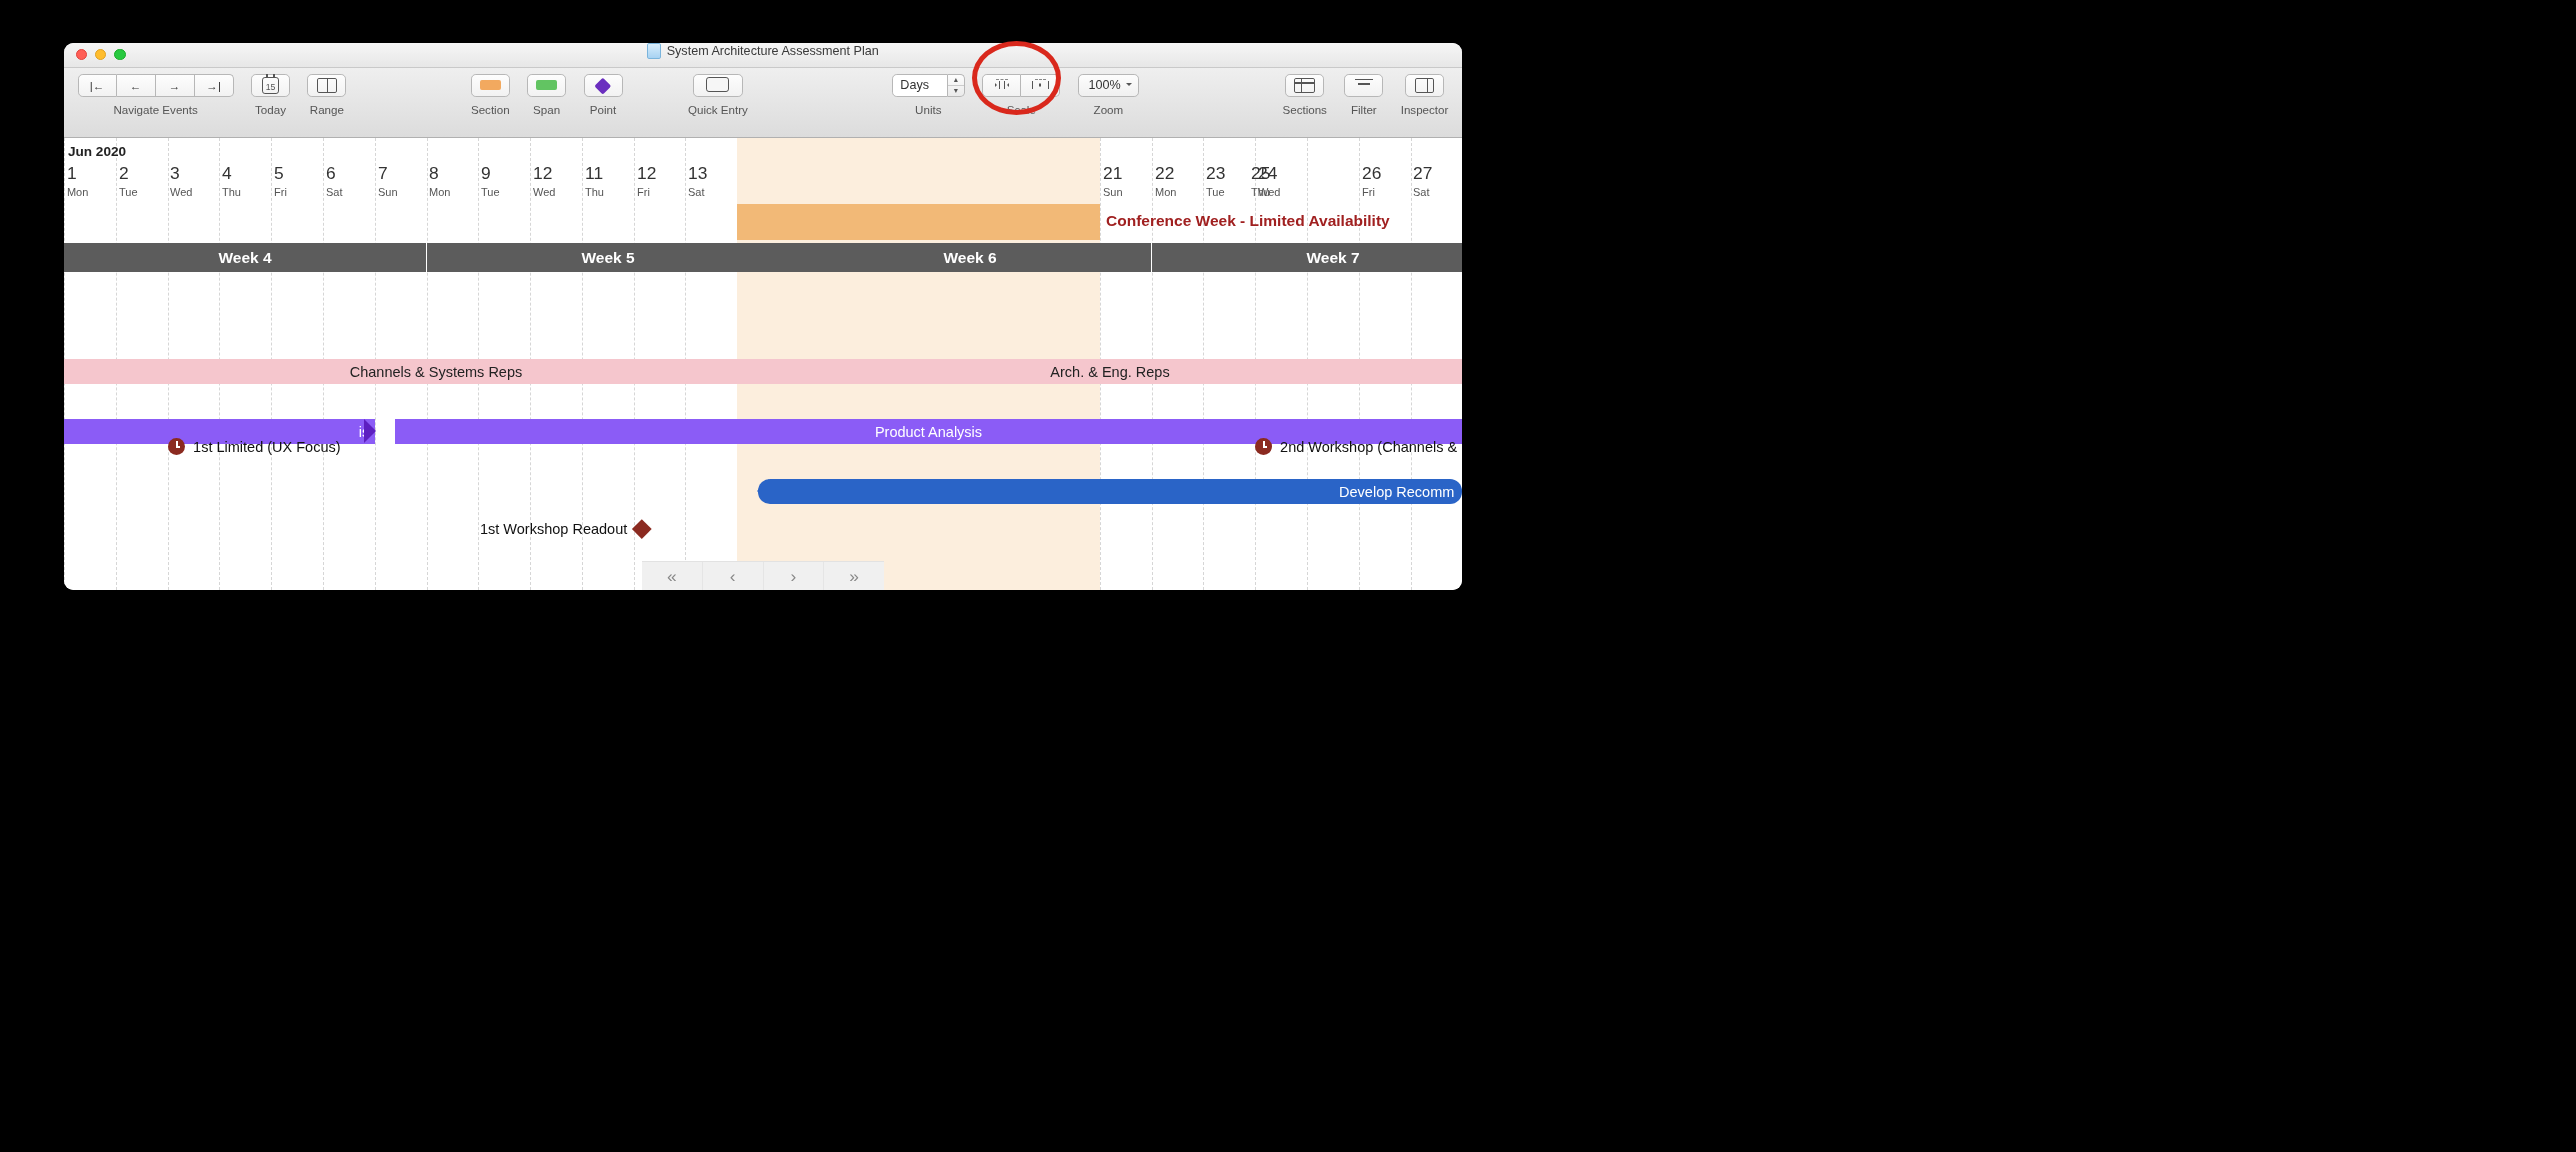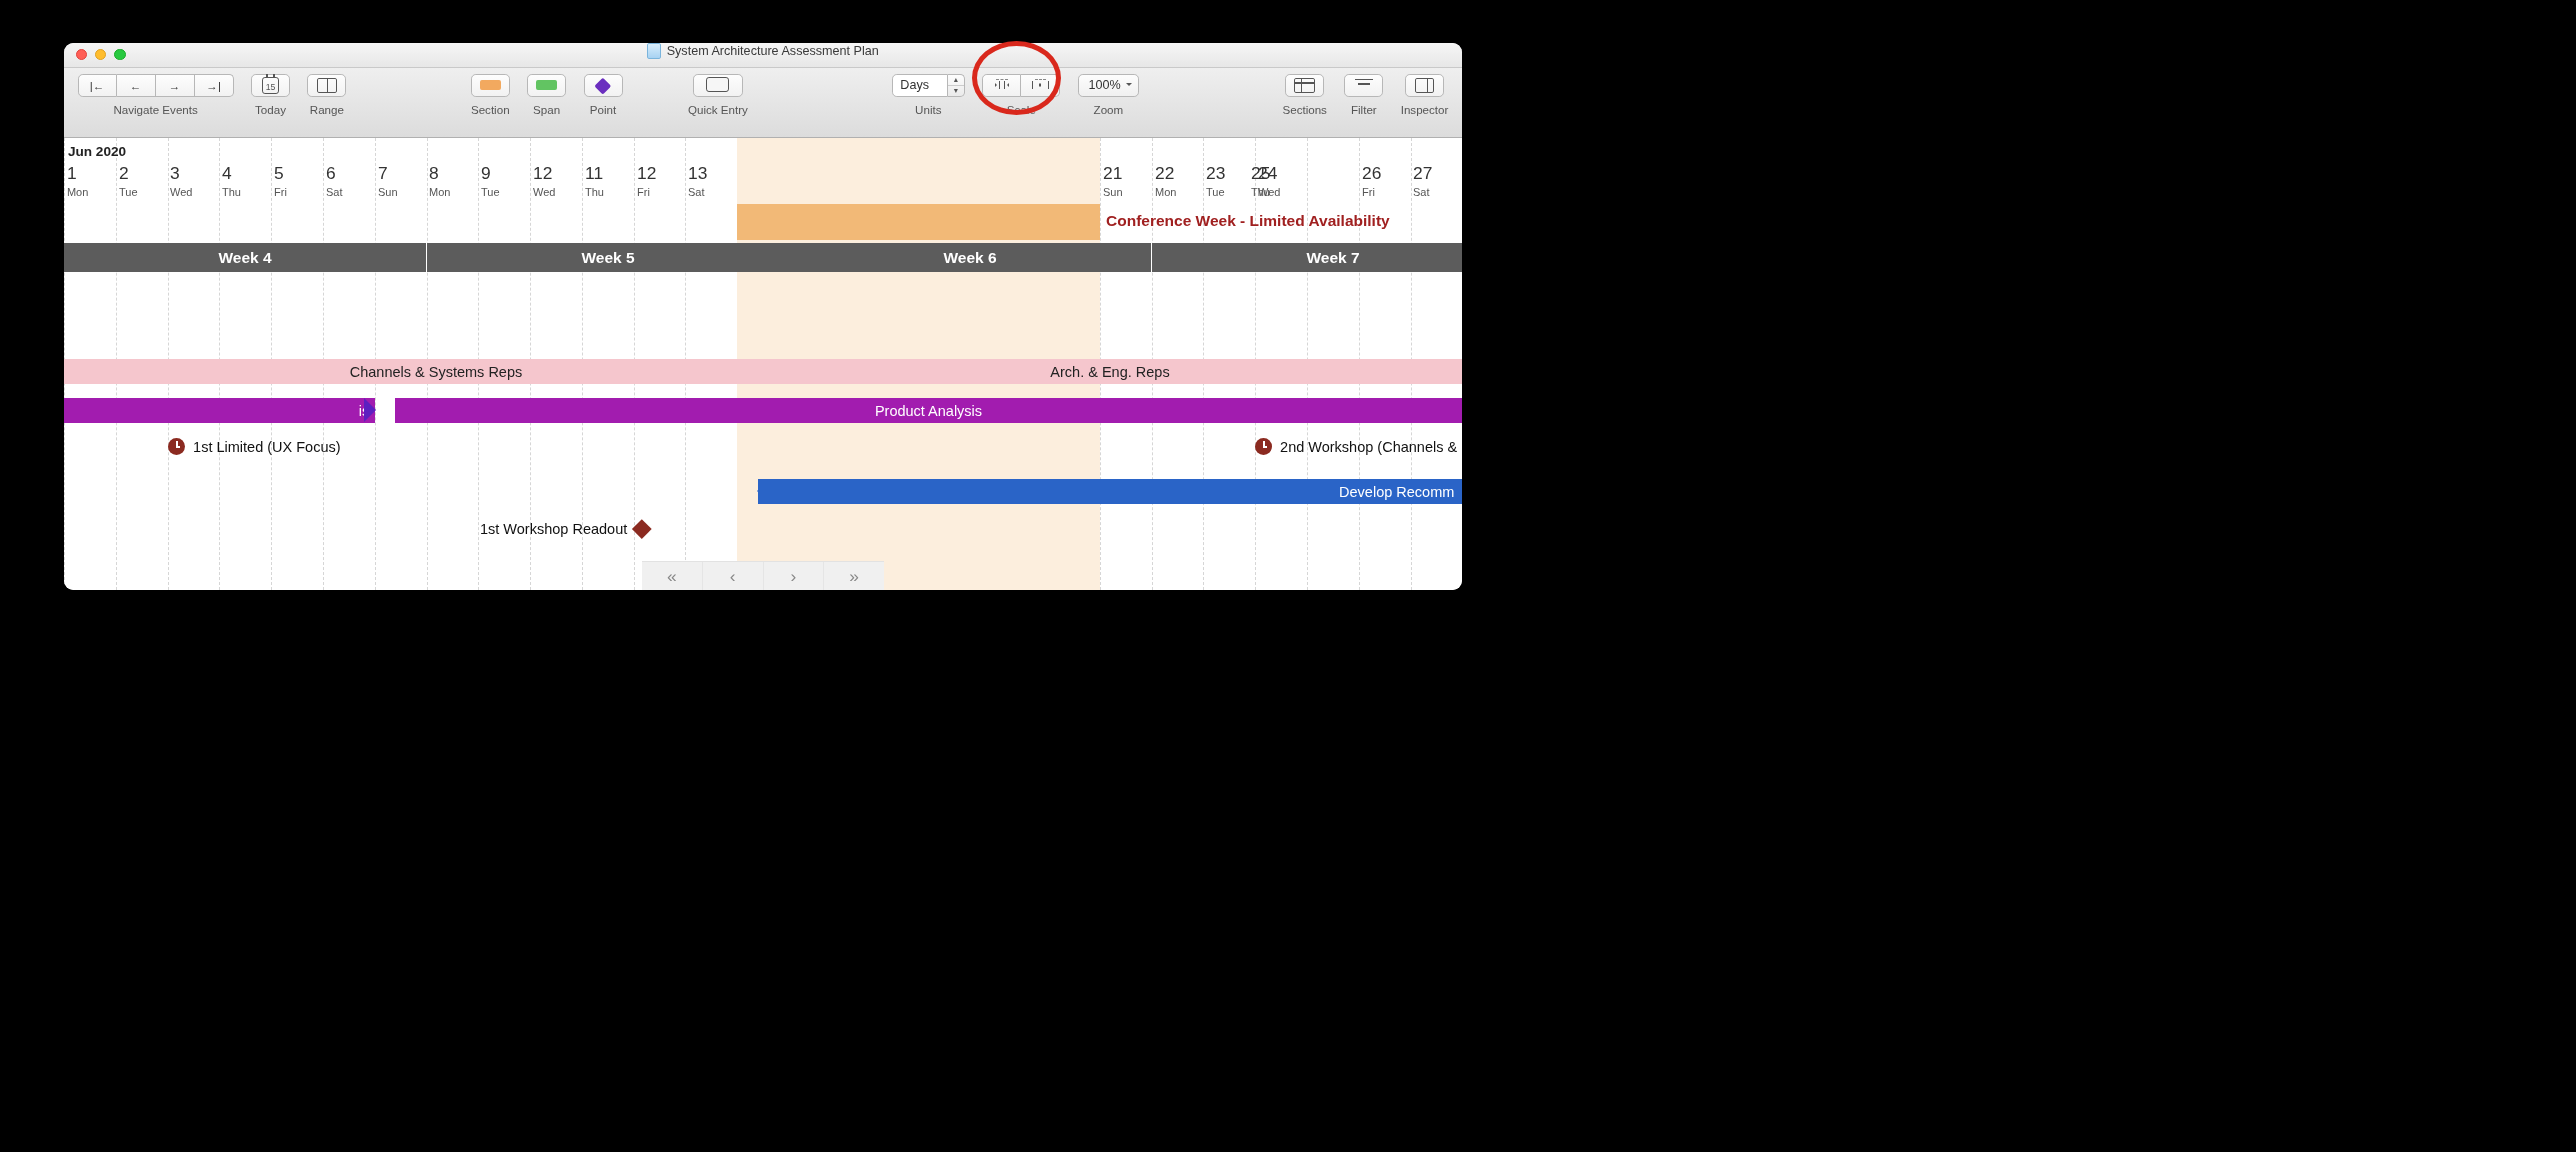--- a/index.html
+++ b/index.html
@@ -103,23 +103,23 @@
   .day-head{position:absolute;top:25px;height:39px;}
   .day-num{font-size:17.4px;color:#333;}
   .day-name{font-size:11px;color:#555;margin-top:2px;}
   .highlight-range{position:absolute;top:0;bottom:0;background:#fceedd;z-index:0;}
   .highlight-header{position:absolute;height:36px;background:#f2b977;z-index:1;}
   .highlight-label{position:absolute;font-size:15.5px;color:#a02020;font-weight:600;z-index:3;}
   .week-row{position:absolute;height:29px;background:#5c5c5c;color:#fff;display:flex;align-items:center;justify-content:center;font-weight:600;font-size:15.5px;border-right:1.9px solid #fff;z-index:2;}
   .bar{position:absolute;height:25px;display:flex;align-items:center;justify-content:center;color:#222;font-size:14.5px;font-weight:500;z-index:3;}
   .bar.pink{background:#f5c6cd;}
   .bar.pink.chev::after{content:"";position:absolute;right:-12.6px;top:0;border:12.6px solid transparent;border-left-color:#f5c6cd;}
-  .bar.purple{background:#a21caf;color:#fff;}
+  .bar.purple{background:#8b5cf6;color:#fff;margin-top:21px;}
   .bar.purple.chev::after{content:"";position:absolute;right:-12.6px;top:0;border:12.6px solid transparent;border-left-color:#5d1fc0;}
-  .bar.blue{background:#2a64c7;color:#fff;}
+  .bar.blue{background:#2a64c7;color:#fff;border-radius:12px;}
   .bar.blue.chev-left::before{content:"";position:absolute;left:-12.6px;top:0;border:12.6px solid transparent;border-right-color:#2a64c7;}
   .milestone{position:absolute;display:flex;align-items:center;gap:7.7px;z-index:4;font-size:14.5px;color:#111;}
   .clock{width:17.4px;height:17.4px;border-radius:50%;background:#8b2a20;position:relative;}
   .clock::before{content:"";position:absolute;left:7.7px;top:2.9px;width:1.9px;height:5.8px;background:#fff;}
   .clock::after{content:"";position:absolute;left:7.7px;top:7.7px;width:4.8px;height:1.9px;background:#fff;}
   .diamond{width:13.6px;height:13.6px;background:#8b2a20;transform:rotate(45deg);}
 
   .pager{
     position:absolute;left:50%;bottom:0;transform:translateX(-50%);
     width:242px;height:29px;background:#f0f0f0;display:flex;z-index:10;border-top:1px solid #e2e2e2;

